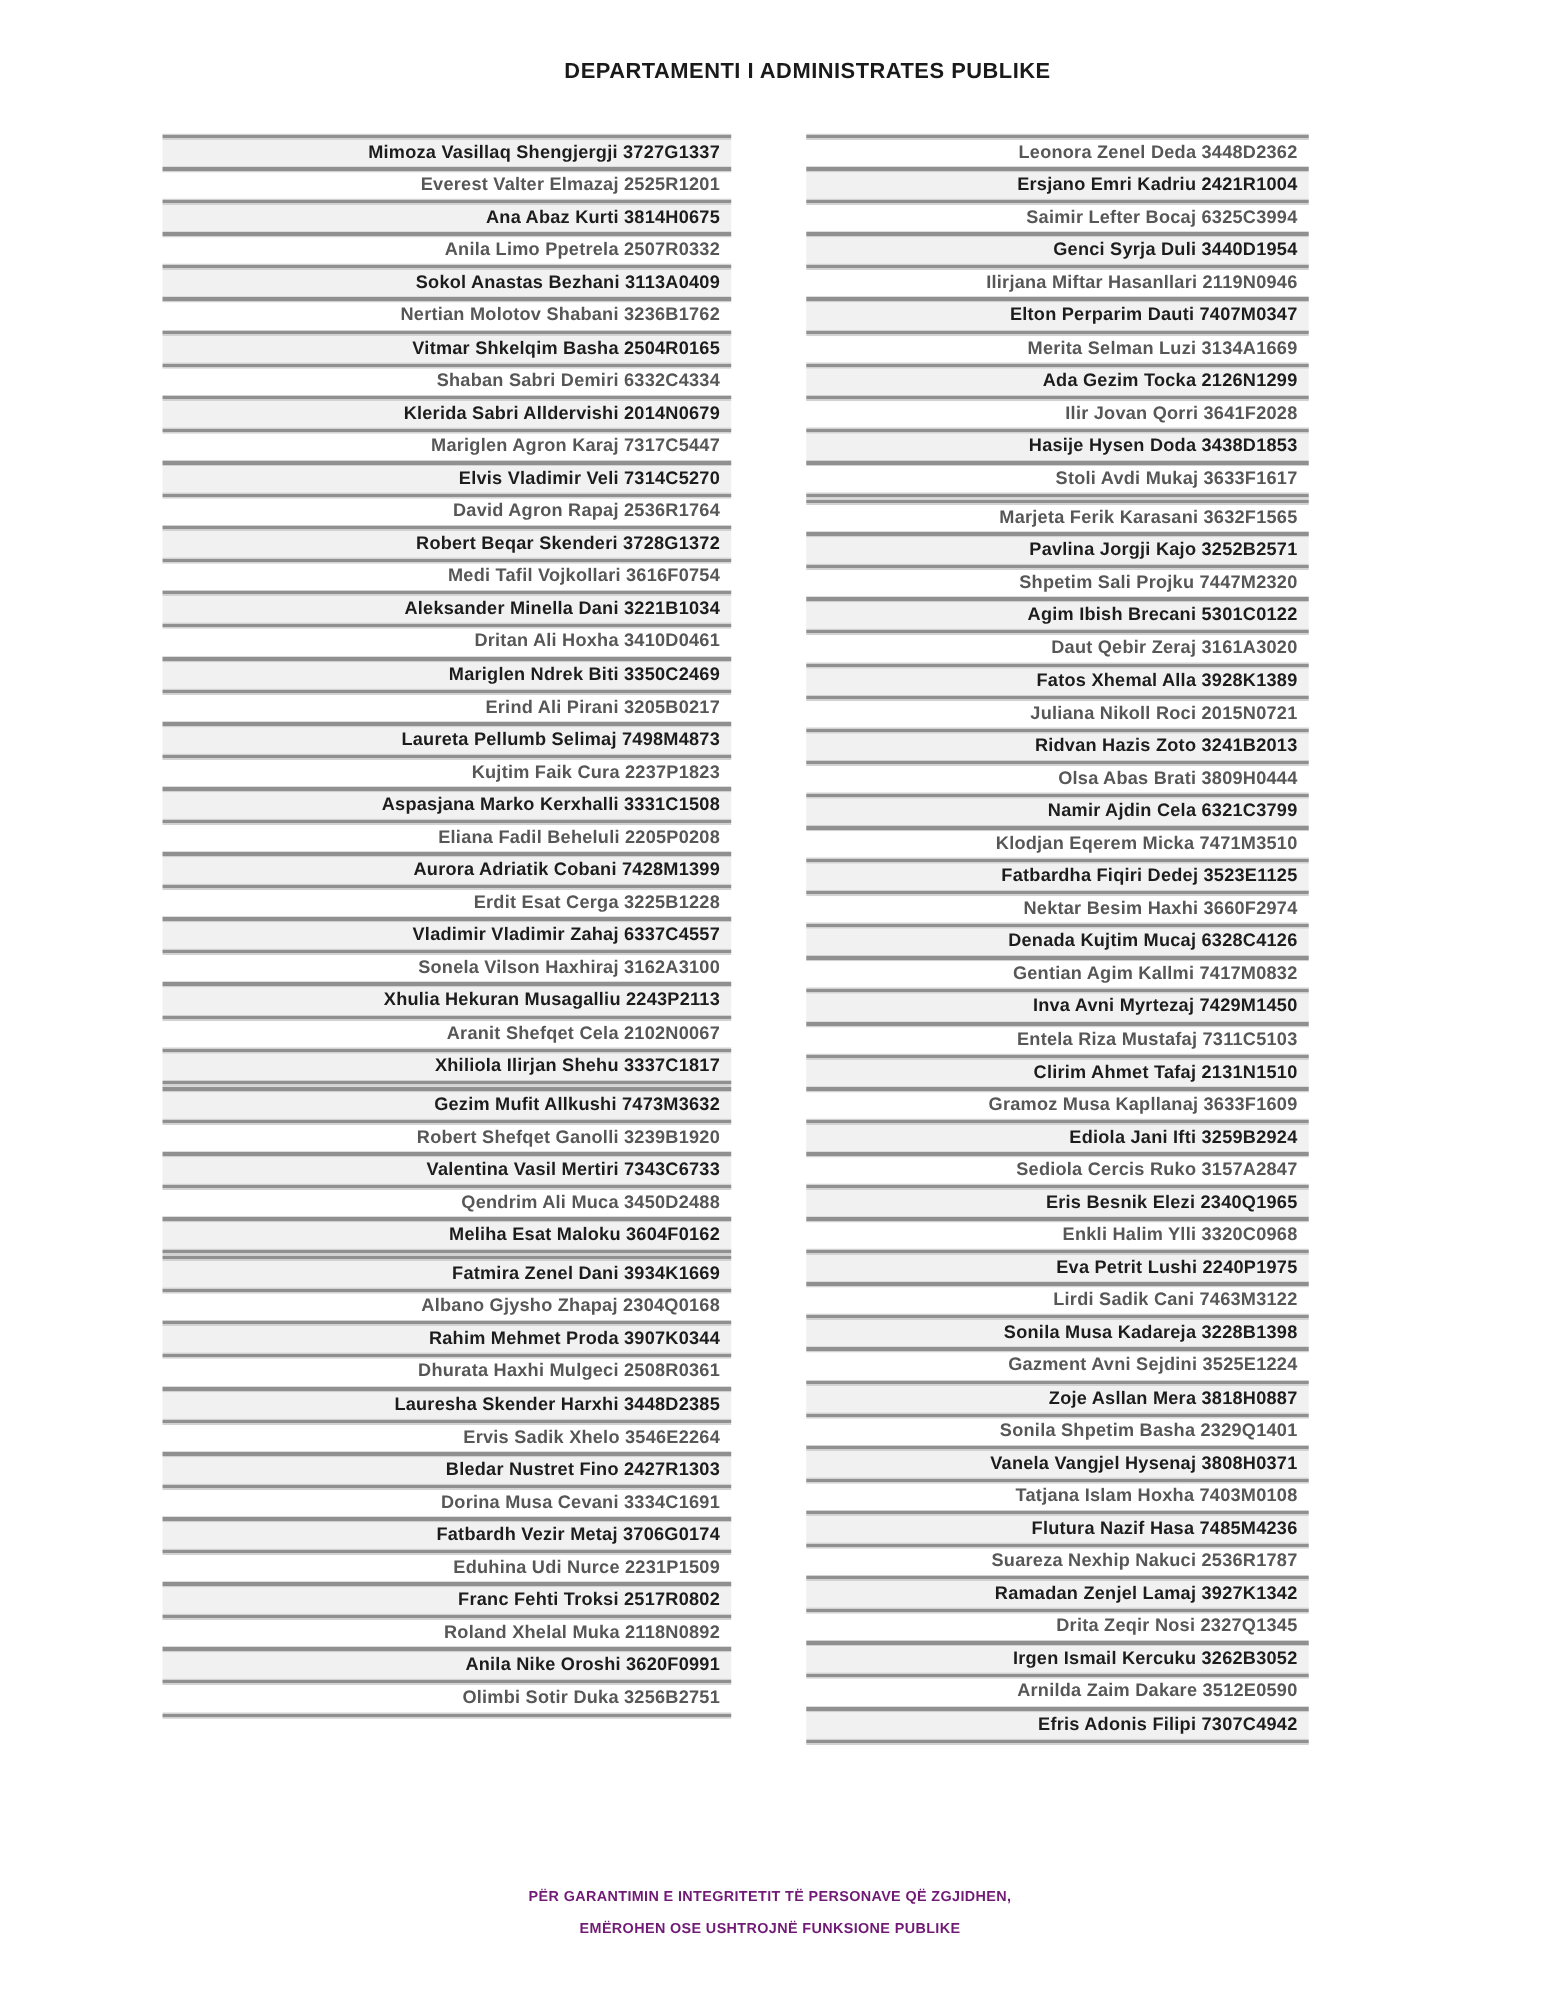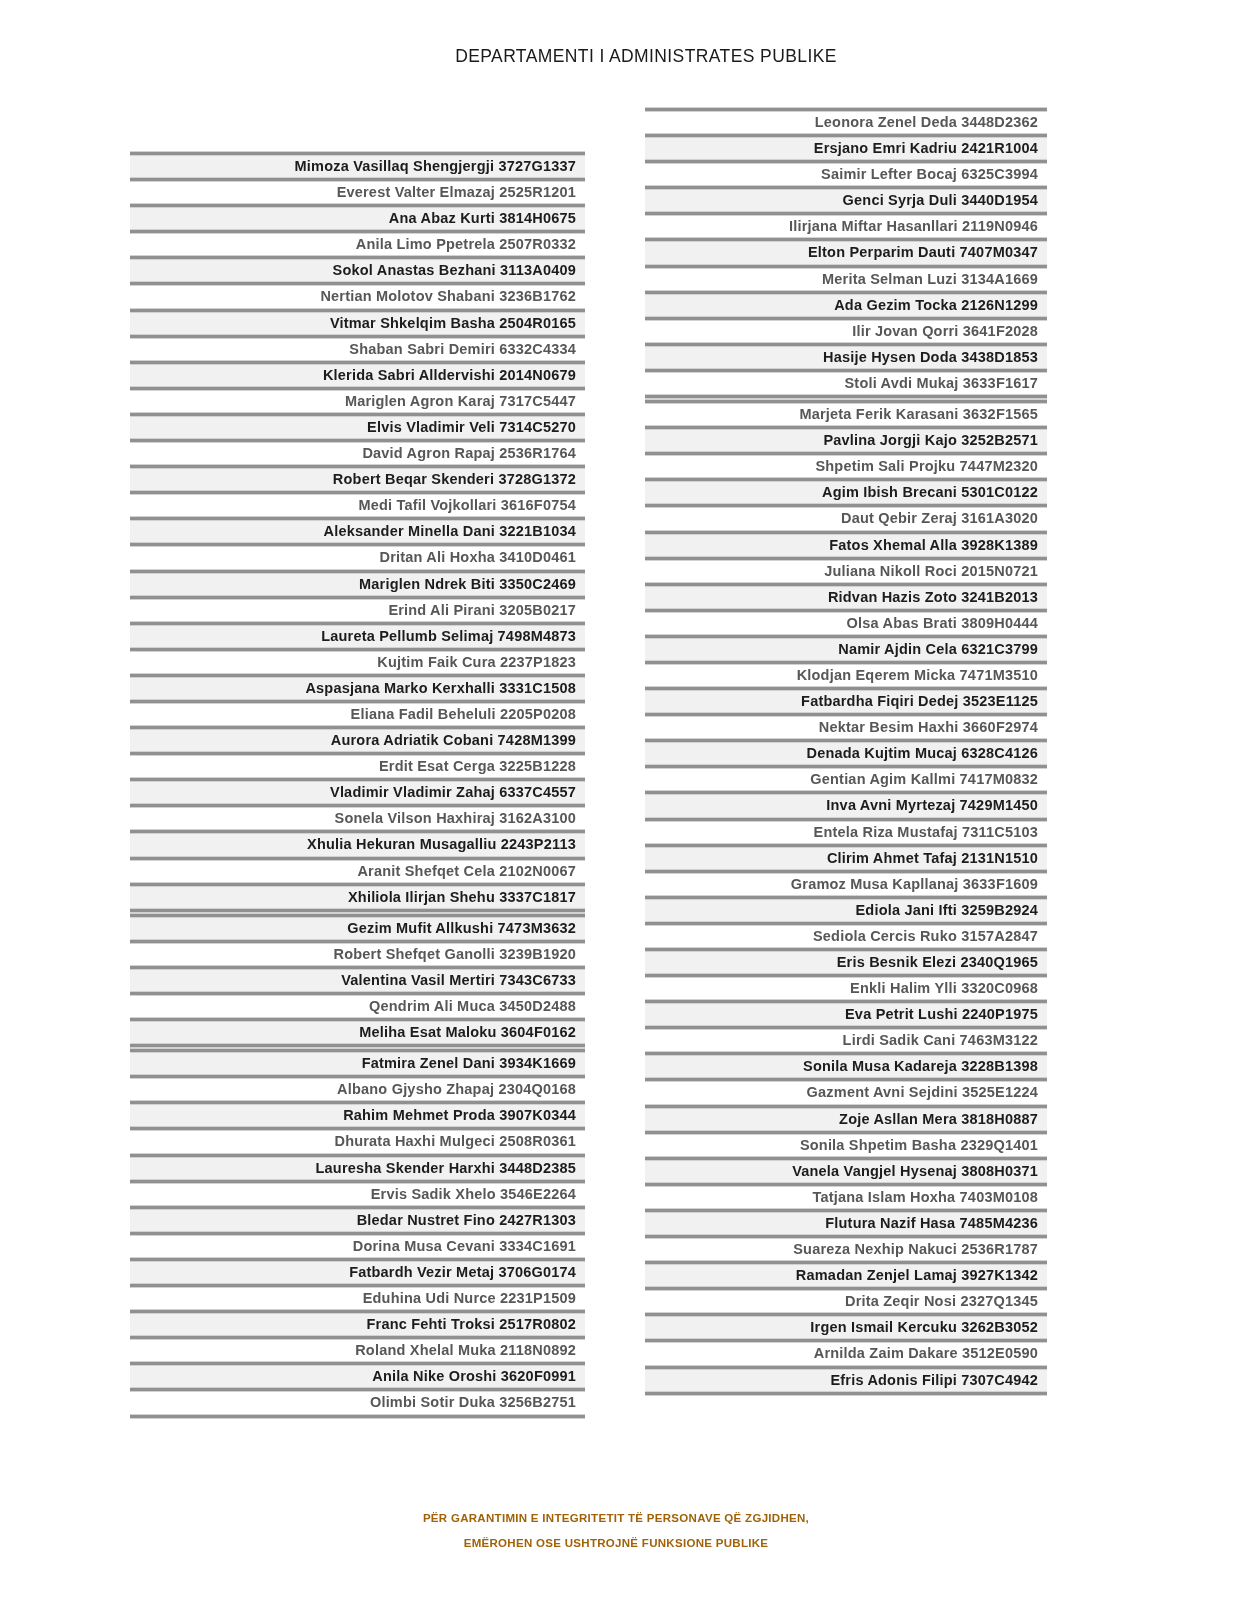--- a/index.html
+++ b/index.html
@@ -19,29 +19,29 @@
     width: 1236px; height: 1600px;
     position: relative;
     font-family: "Liberation Sans", "DejaVu Sans", sans-serif;
     overflow: hidden;
   }
   .page-title {
     position: absolute;
     top: 46px; left: 56px; width: 1180px;
     text-align: center;
     font-size: 17.5px;
-    font-weight: normal;
+    font-weight: bold;
     letter-spacing: 0.4px;
     color: #1a1a1a;
   }
   .roster-column {
     position: absolute;
     top: 107px;
   }
-  .roster-column.left  { left: 130px; width: 455px; margin-top: 44px; }
+  .roster-column.left  { left: 130px; width: 455px; }
   .roster-column.right { left: 645px; width: 402px; }
   .sep {
     height: 5px;
     background: linear-gradient(to bottom,
       var(--separator-light) 0%, var(--separator-light) 18%,
       var(--separator-dark) 18%, var(--separator-dark) 72%,
       var(--separator-light) 72%, var(--separator-light) 100%);
   }
   .row {
     height: 21.1px;
@@ -61,21 +61,21 @@
   .row.regular {
     font-weight: bold;
     color: var(--text-regular);
     background: var(--row-plain);
   }
   .page-footer {
     position: absolute;
     top: 1506px; left: 0; right: 4px;
     text-align: center;
     font-weight: bold;
-    color: #a16207;
+    color: #701a75;
   }
   .footer-line {
     font-size: 11.5px;
     line-height: 25px;
     letter-spacing: 0.3px;
   }
 </style>
 </head>
 <body>
 

